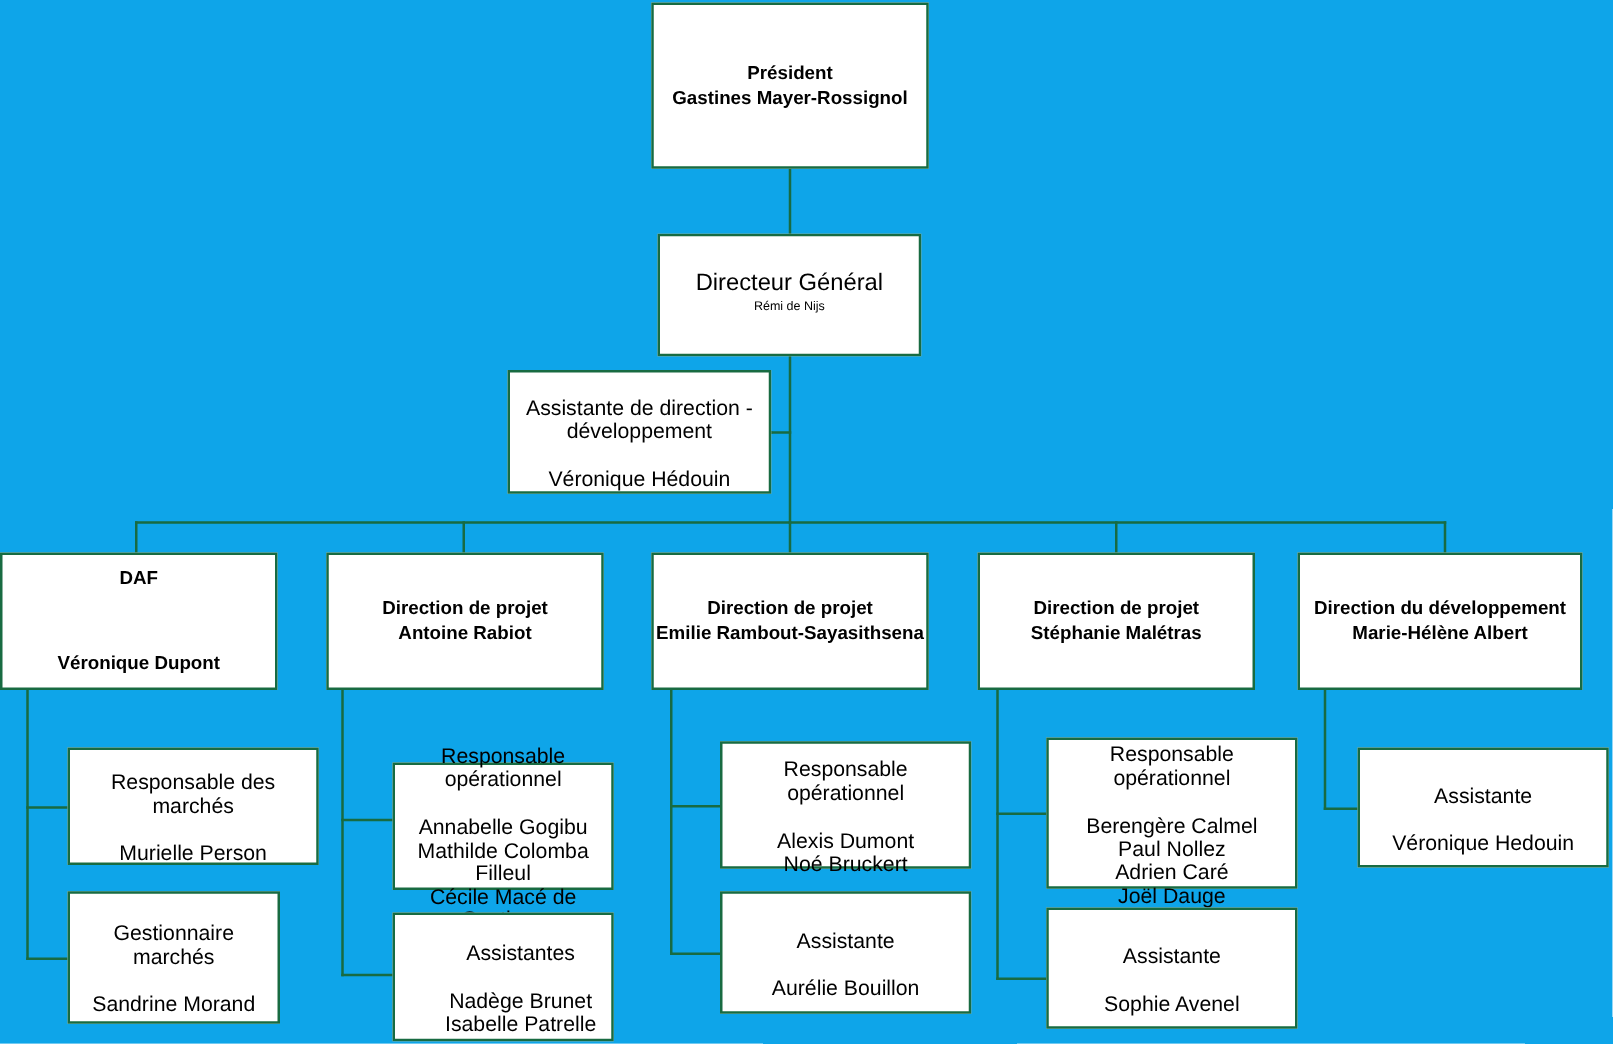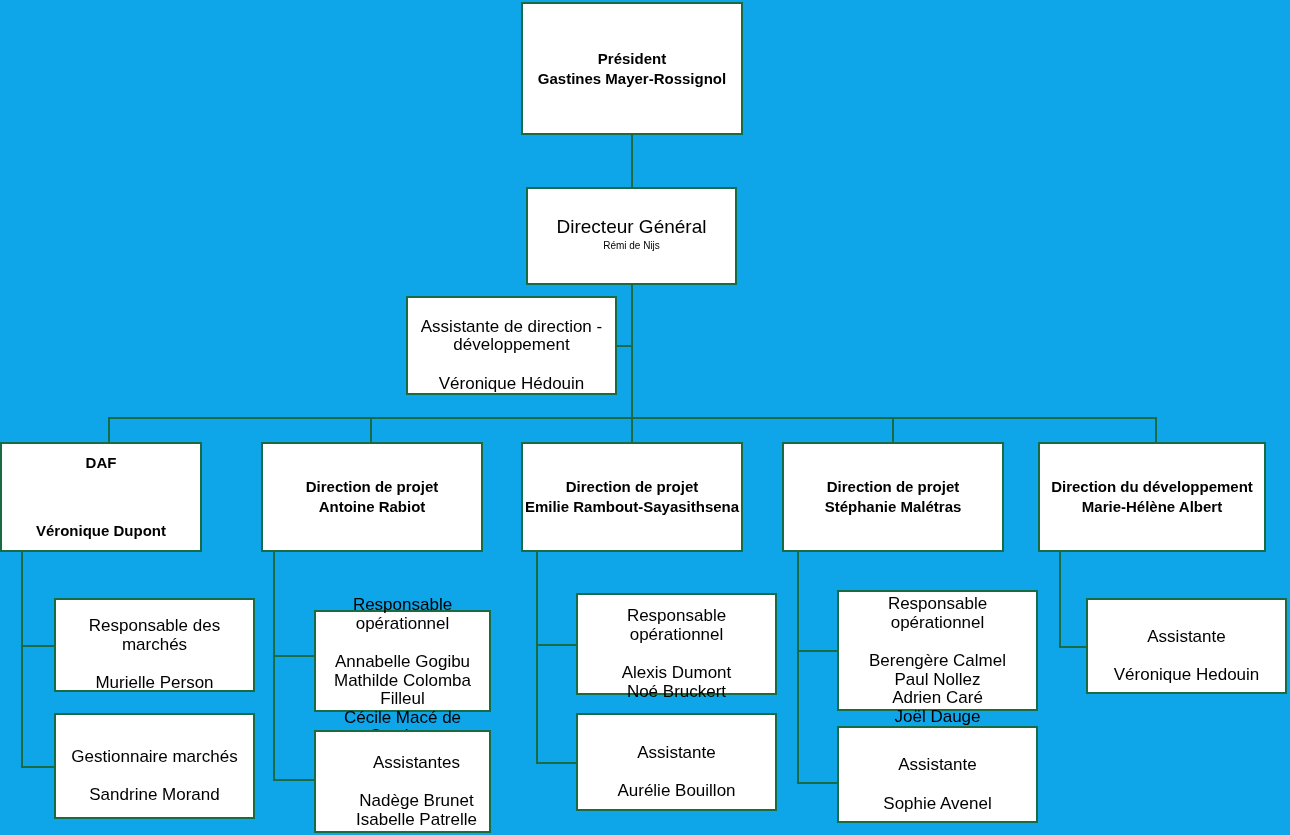--- a/index.html
+++ b/index.html
@@ -110,31 +110,31 @@
   <div class="node" style="left: 526px; top: 187px; width: 211px; height: 98px; border-color: rgb(24, 107, 66);">
     <span class="line title">Directeur Général</span>
     <span class="line person">Rémi de Nijs</span>
   </div>
 
   <div class="node small" style="left: 406px; top: 296px; width: 211px; height: 99px; padding: 0px 10px; border-color: rgb(24, 107, 66);">
     <span class="line title">Assistante de direction - développement</span>
     <span class="line person">Véronique Hédouin</span>
   </div>
 
-  <div class="node bold" style="left: 0px; top: 442px; width: 202px; height: 110px; border-color: rgb(24, 107, 66); gap: 48px;">
+  <div class="node bold" style="left: 0px; top: 442px; width: 222px; height: 110px; border-color: rgb(24, 107, 66); gap: 48px;">
     <span class="line title">DAF</span>
     <span class="line person">Véronique Dupont</span>
   </div>
 
   <div class="node small" style="left: 54px; top: 598px; width: 201px; height: 94px; border-color: rgb(24, 107, 66);">
     <span class="line title">Responsable des marchés</span>
     <span class="line person">Murielle Person</span>
   </div>
 
-  <div class="node small" style="left: 54px; top: 713px; width: 201px; height: 106px; border-color: rgb(24, 107, 66);">
+  <div class="node small" style="left: 54px; top: 713px; width: 170px; height: 106px; border-color: rgb(24, 107, 66);">
     <span class="line title">Gestionnaire marchés</span>
     <span class="line person">Sandrine Morand</span>
   </div>
 
   <div class="node bold" style="left: 261px; top: 442px; width: 222px; height: 110px; border-color: rgb(24, 107, 66);">
     <span class="line title">Direction de projet</span>
     <span class="line person">Antoine Rabiot</span>
   </div>
 
   <div class="node small" style="left: 314px; top: 610px; width: 177px; height: 102px; border-color: rgb(24, 107, 66);">

